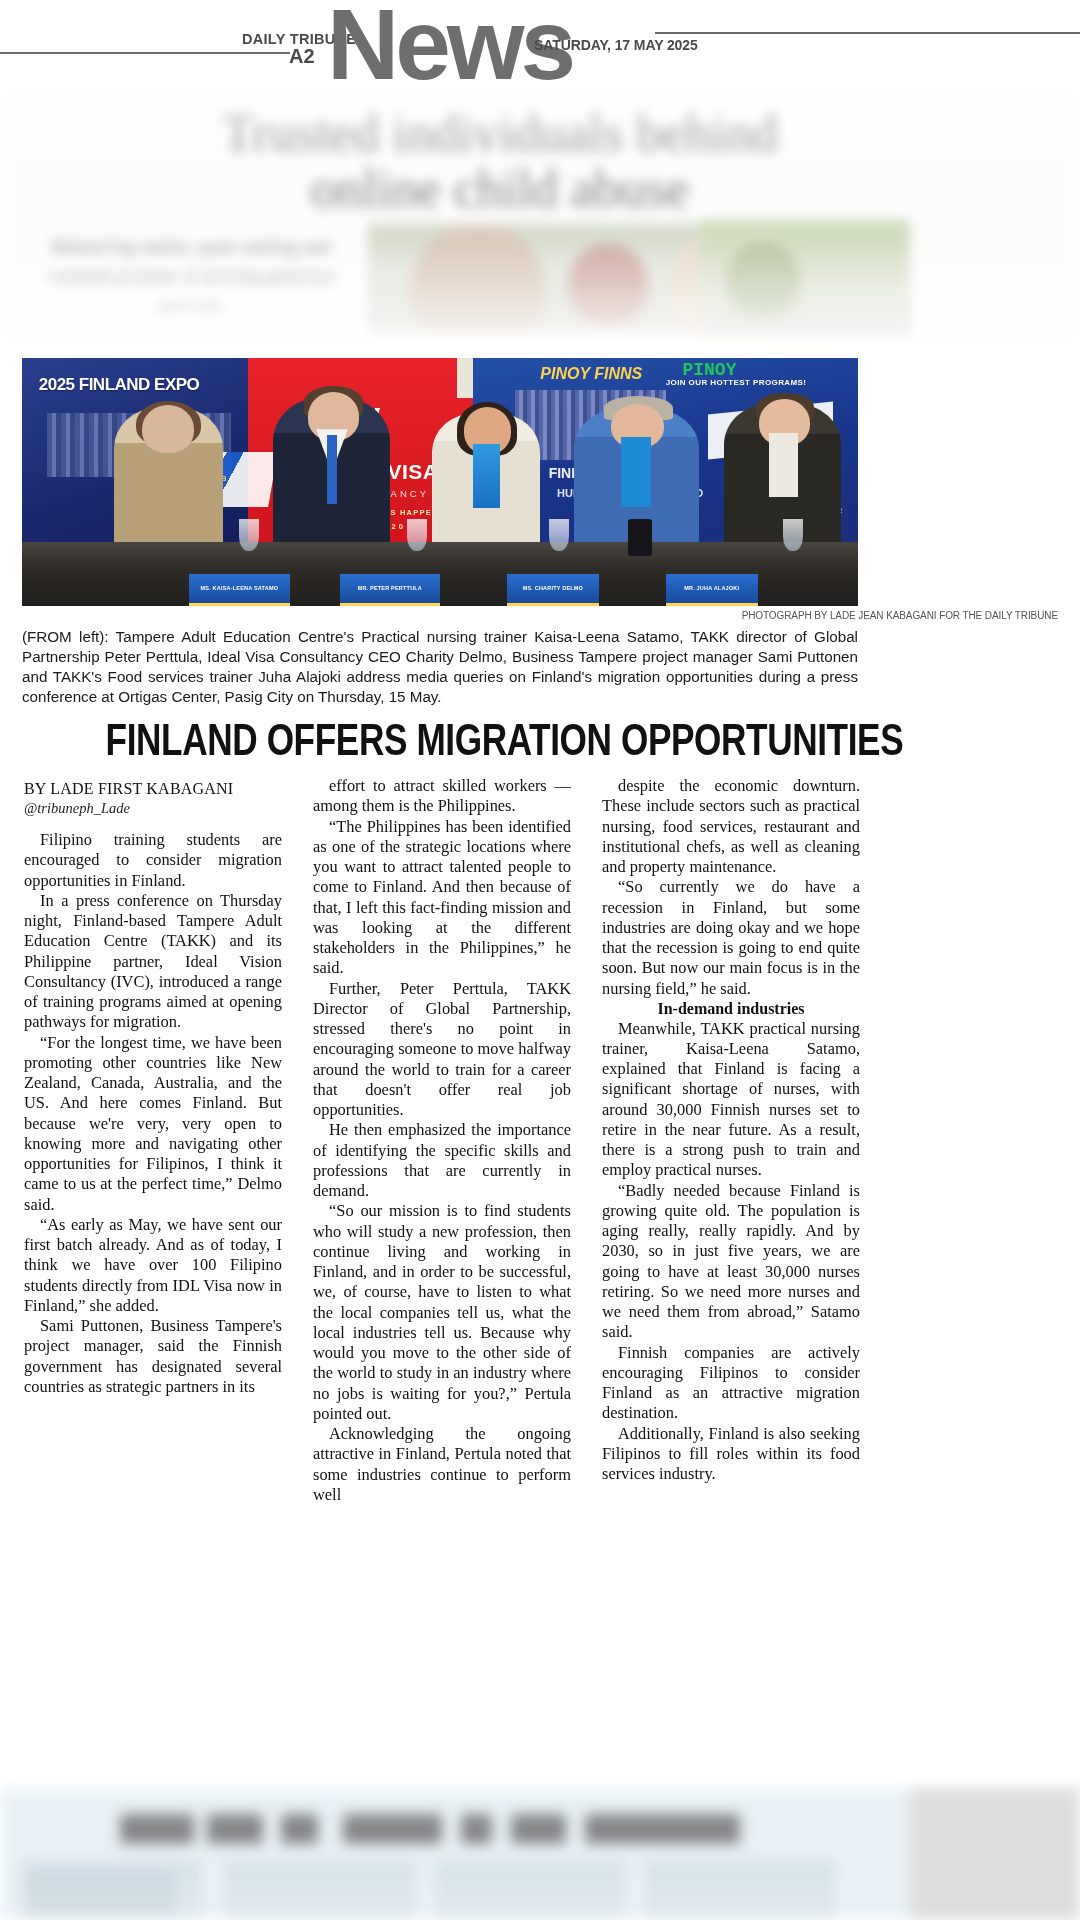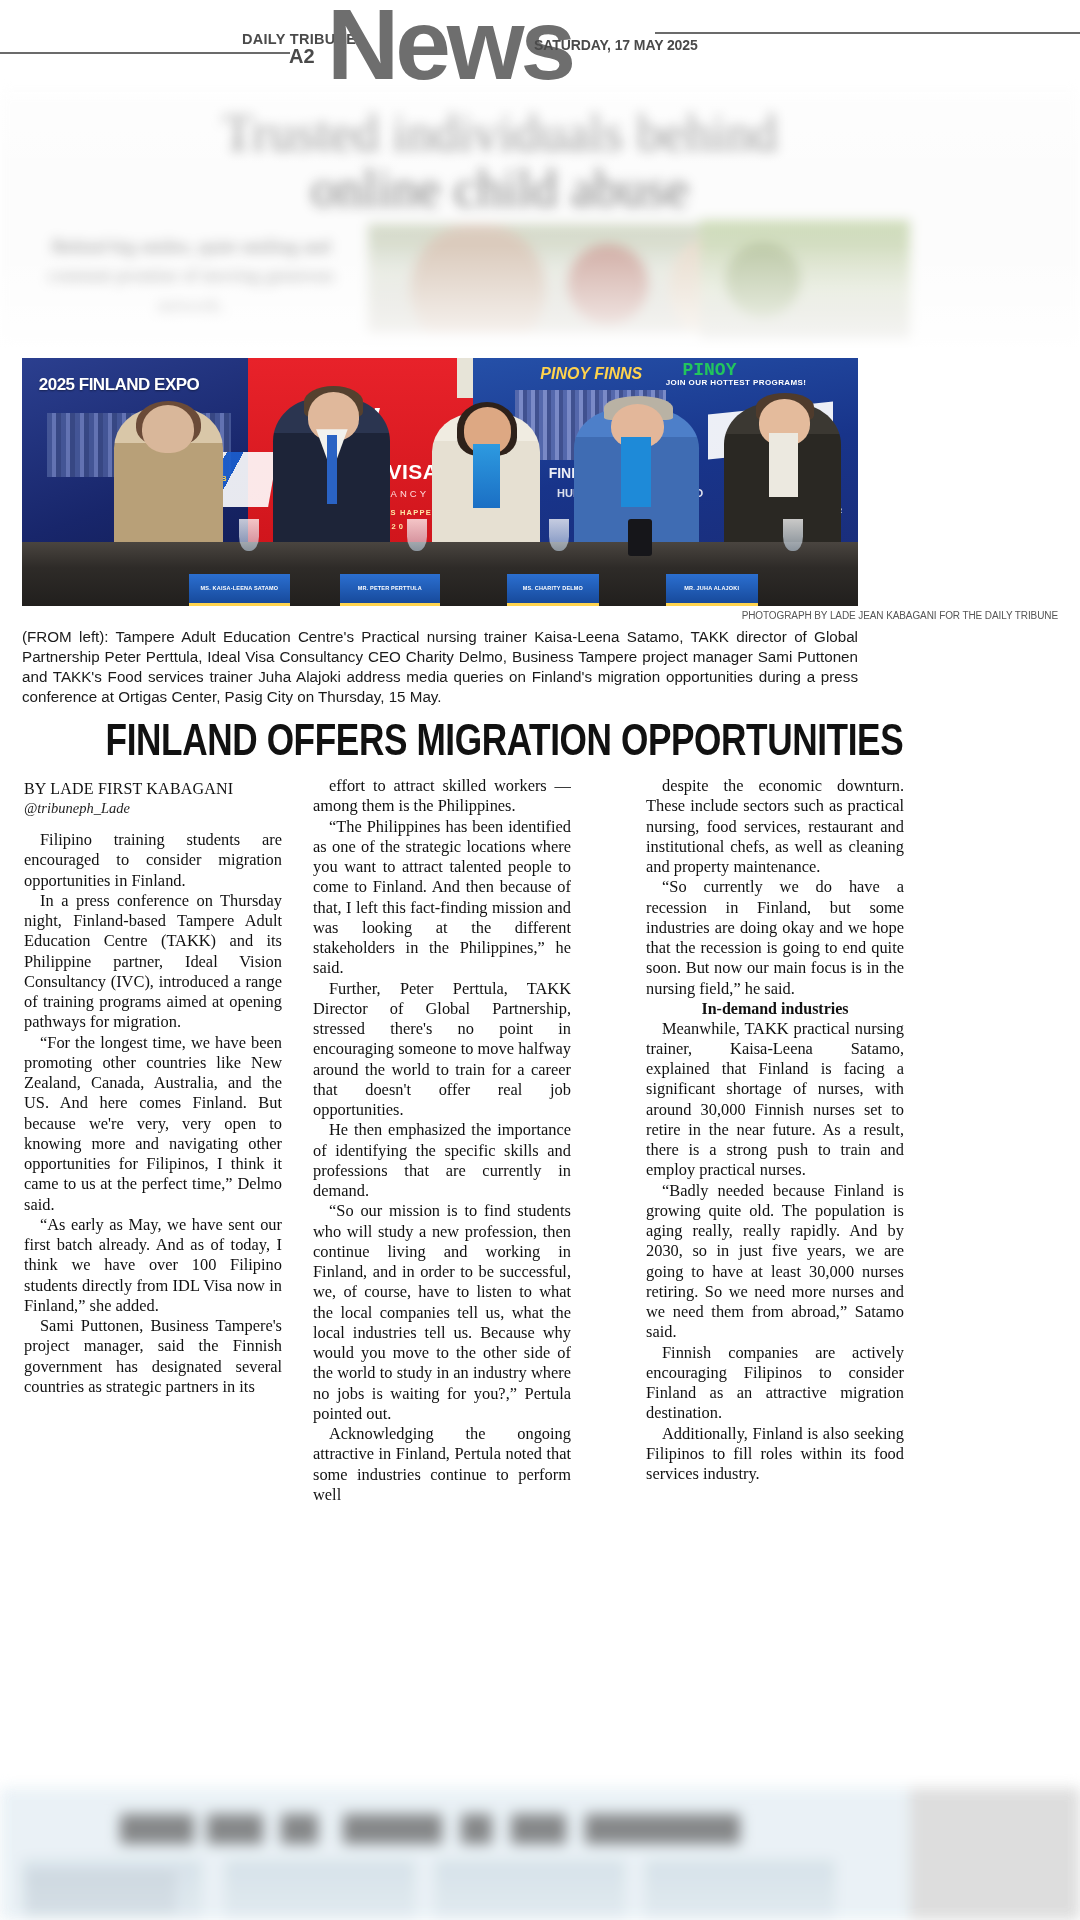--- a/index.html
+++ b/index.html
@@ -354,21 +354,21 @@
     width: 258px;
     font-family: "Liberation Serif", serif;
     font-size: 16.4px; line-height: 1.235;
     color: #111111; text-align: justify;
     text-justify: inter-word;
     hyphens: auto;
   }
   .col p { text-indent: 16px; margin: 0; }
   .col1 { left: 24px; top: 482px; }
   .col2 { left: 313px; }
-  .col3 { left: 602px; margin-left: 44px; }
+  .col3 { left: 602px; }
   .subhead {
     text-align: center; font-weight: bold;
     text-indent: 0 !important;
     margin-top: 12px; margin-bottom: 1px;
     font-size: 16px;
   }
 
   
   .bottom-band {
     position: absolute; left: 0; top: 1788px;

